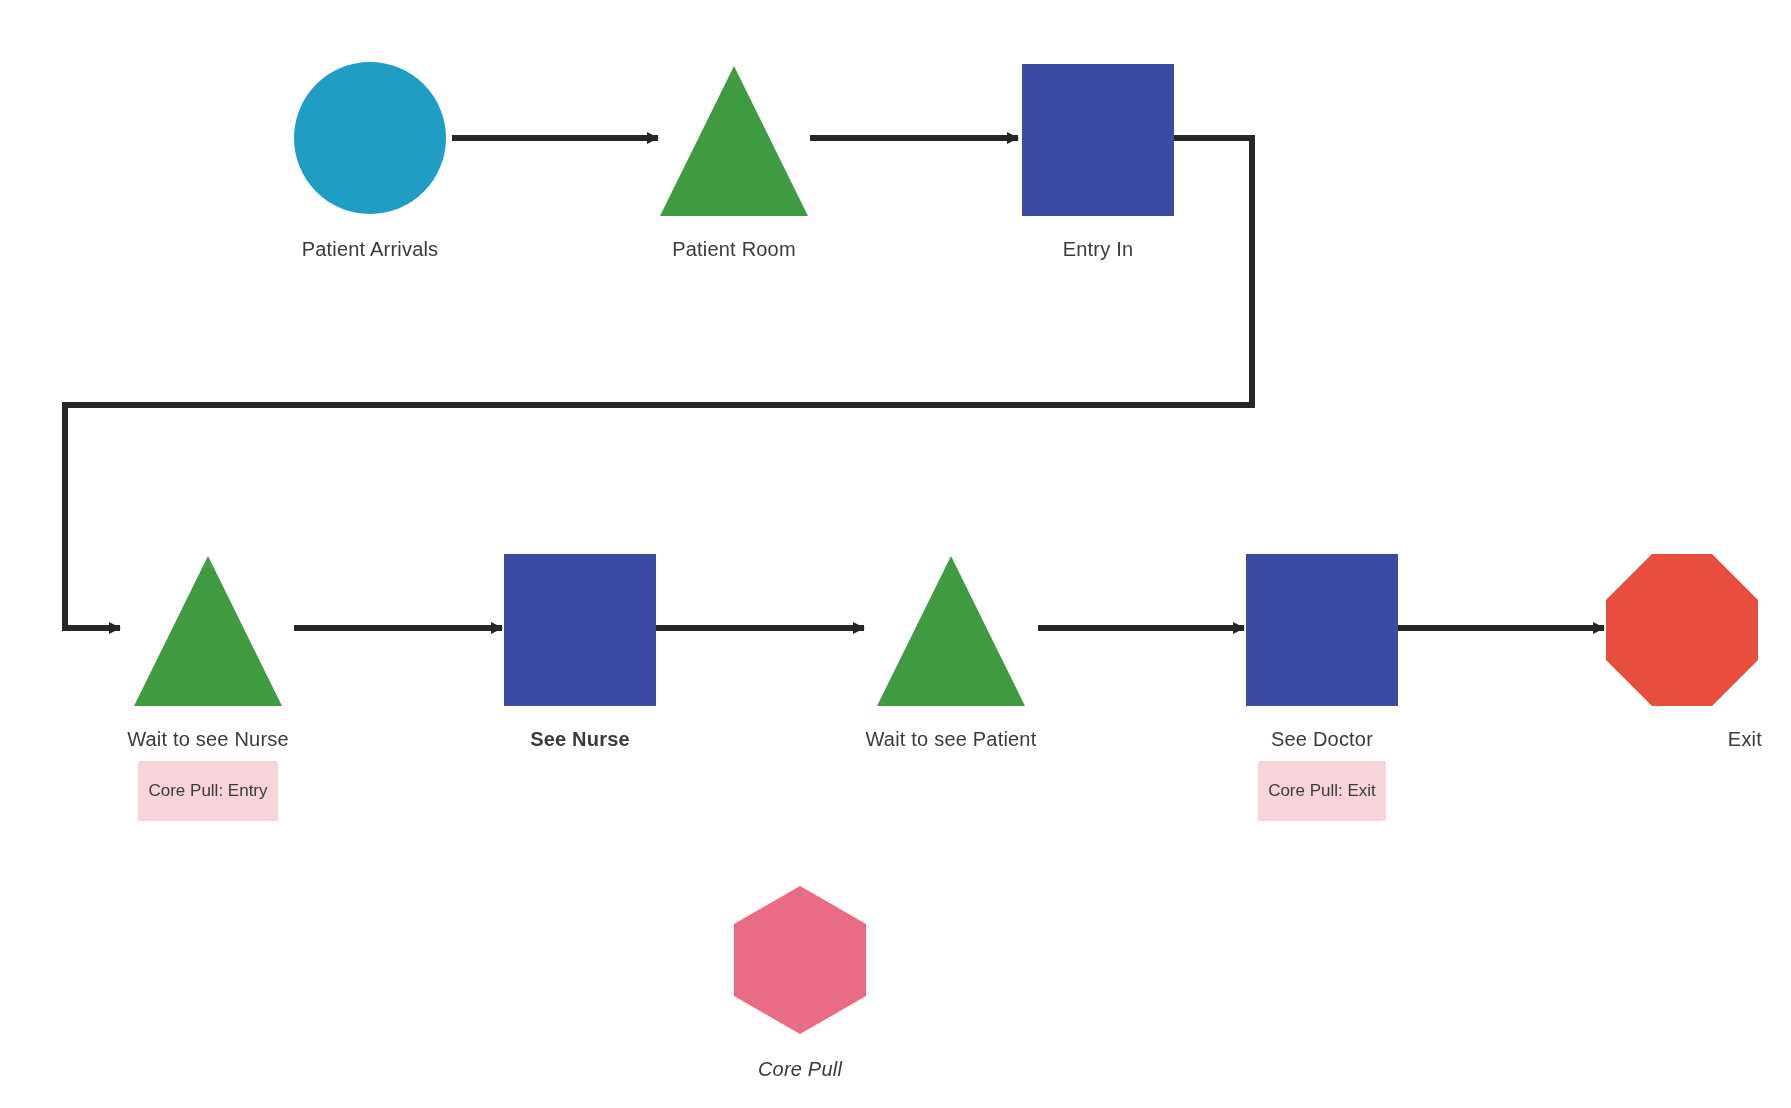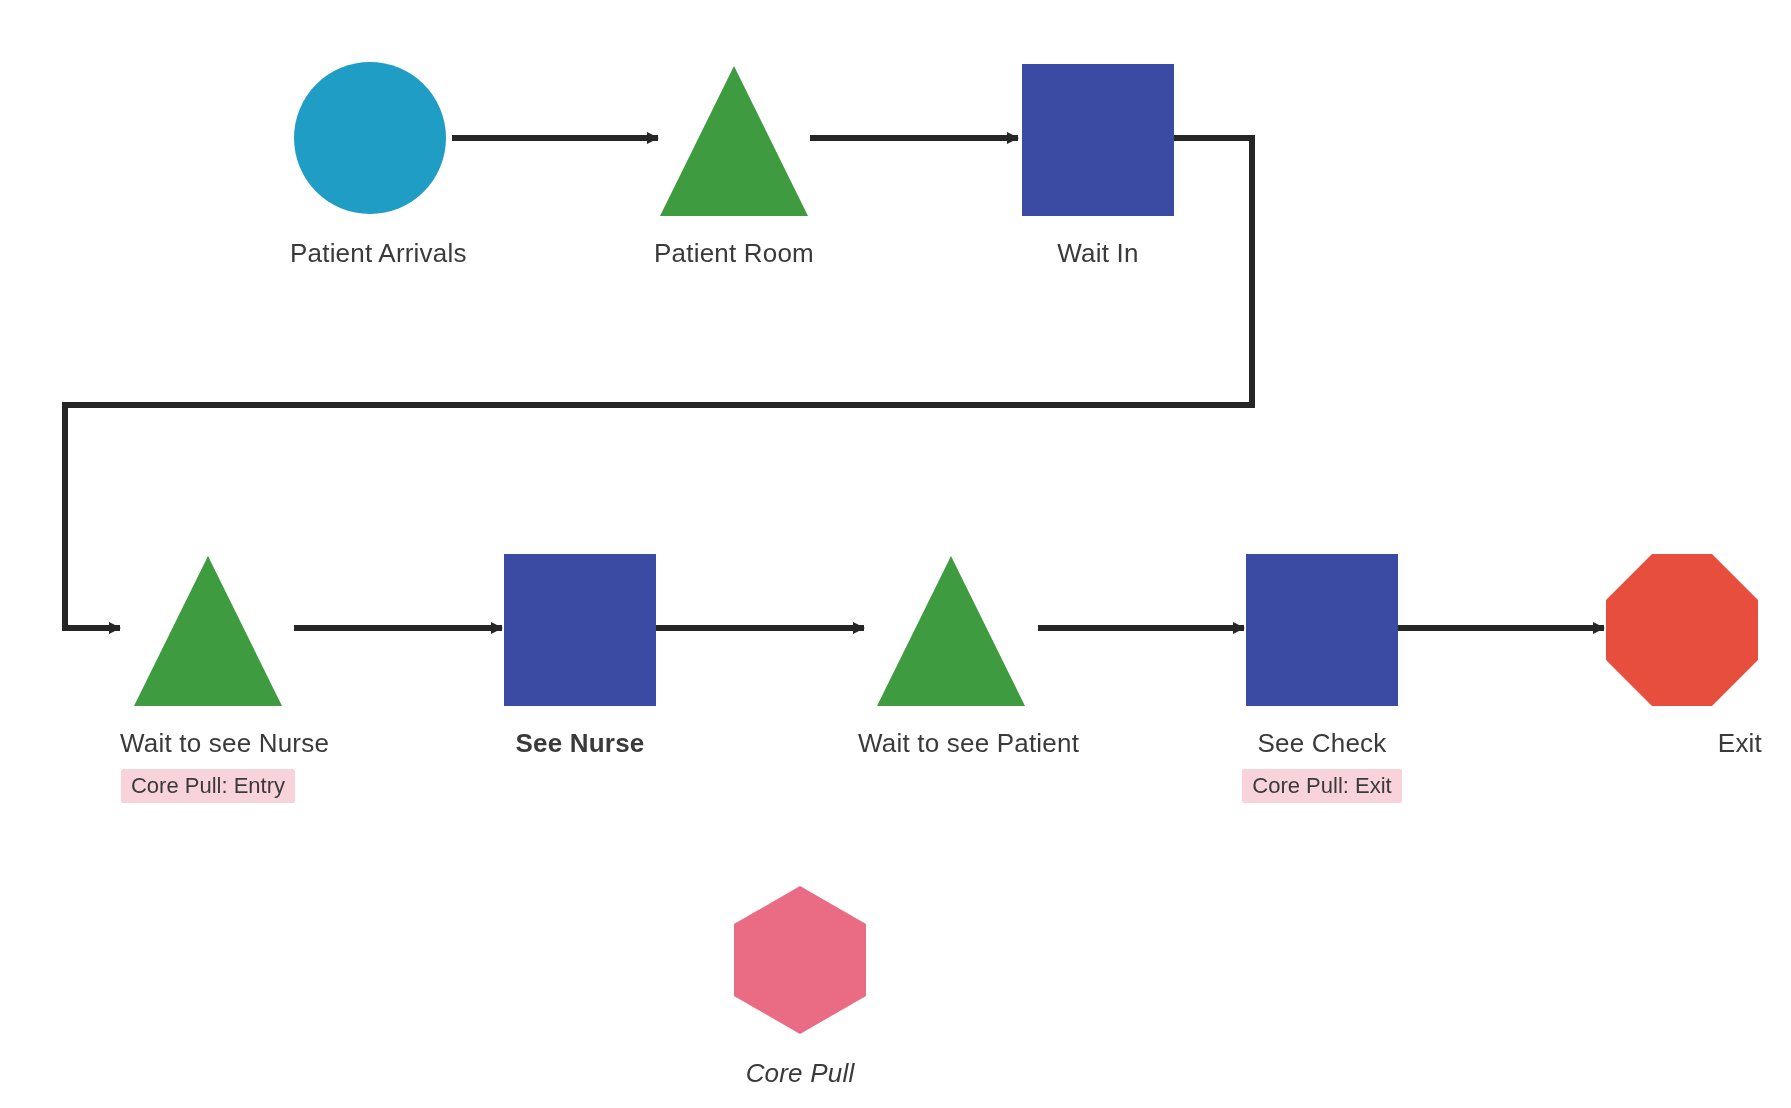--- a/index.html
+++ b/index.html
@@ -14,33 +14,33 @@
   .canvas {
     position: relative;
     width: 1791px;
     height: 1108px;
   }
   .node {
     position: absolute;
     text-align: center;
   }
   .label {
-    font-size: 26px;
+    font-size: 20px;
     color: #3a3a3a;
     white-space: nowrap;
     display: block;
     margin-top: 14px;
     letter-spacing: 0.2px;
   }
   .tag {
     display: inline-block;
     background: #f8d4da;
     color: #3a3a3a;
-    font-size: 22px;
-    padding: 4px 10px;
+    font-size: 17px;
+    padding: 20px 10px;
     margin-top: 10px;
     border-radius: 2px;
     white-space: nowrap;
   }
   svg.edges {
     position: absolute;
     left: 0;
     top: 0;
     width: 1791px;
     height: 1108px;
@@ -85,21 +85,21 @@
     <svg width="160" height="160" viewBox="0 0 160 160">
       <polygon points="80,6 154,156 6,156" fill="#3f9b3f"></polygon>
     </svg>
     <span class="label">Patient Room</span>
   </div>
 
   <div class="node" style="left:1018px; top:60px; width:160px;">
     <svg width="160" height="160" viewBox="0 0 160 160">
       <rect x="4" y="4" width="152" height="152" fill="#3b4aa3"></rect>
     </svg>
-    <span class="label">Wait In</span>
+    <span class="label">Entry In</span>
   </div>
 
   <div class="node" style="left:120px; top:550px; width:176px;">
     <svg width="176" height="160" viewBox="0 0 176 160">
       <polygon points="88,6 162,156 14,156" fill="#3f9b3f"></polygon>
     </svg>
     <span class="label">Wait to see Nurse</span>
     <span class="tag">Core Pull: Entry</span>
   </div>
 
@@ -114,21 +114,21 @@
     <svg width="186" height="160" viewBox="0 0 186 160">
       <polygon points="93,6 167,156 19,156" fill="#3f9b3f"></polygon>
     </svg>
     <span class="label">Wait to see Patient</span>
   </div>
 
   <div class="node" style="left:1242px; top:550px; width:160px;">
     <svg width="160" height="160" viewBox="0 0 160 160">
       <rect x="4" y="4" width="152" height="152" fill="#3b4aa3"></rect>
     </svg>
-    <span class="label">See Check</span>
+    <span class="label">See Doctor</span>
     <span class="tag">Core Pull: Exit</span>
   </div>
 
   <div class="node" style="left:1602px; top:550px; width:160px;text-align:right;">
     <svg width="160" height="160" viewBox="0 0 160 160">
       <polygon points="50,4 110,4 156,50 156,110 110,156 50,156 4,110 4,50" fill="#e74e3d"></polygon>
     </svg>
     <span class="label">Exit</span>
   </div>
 

